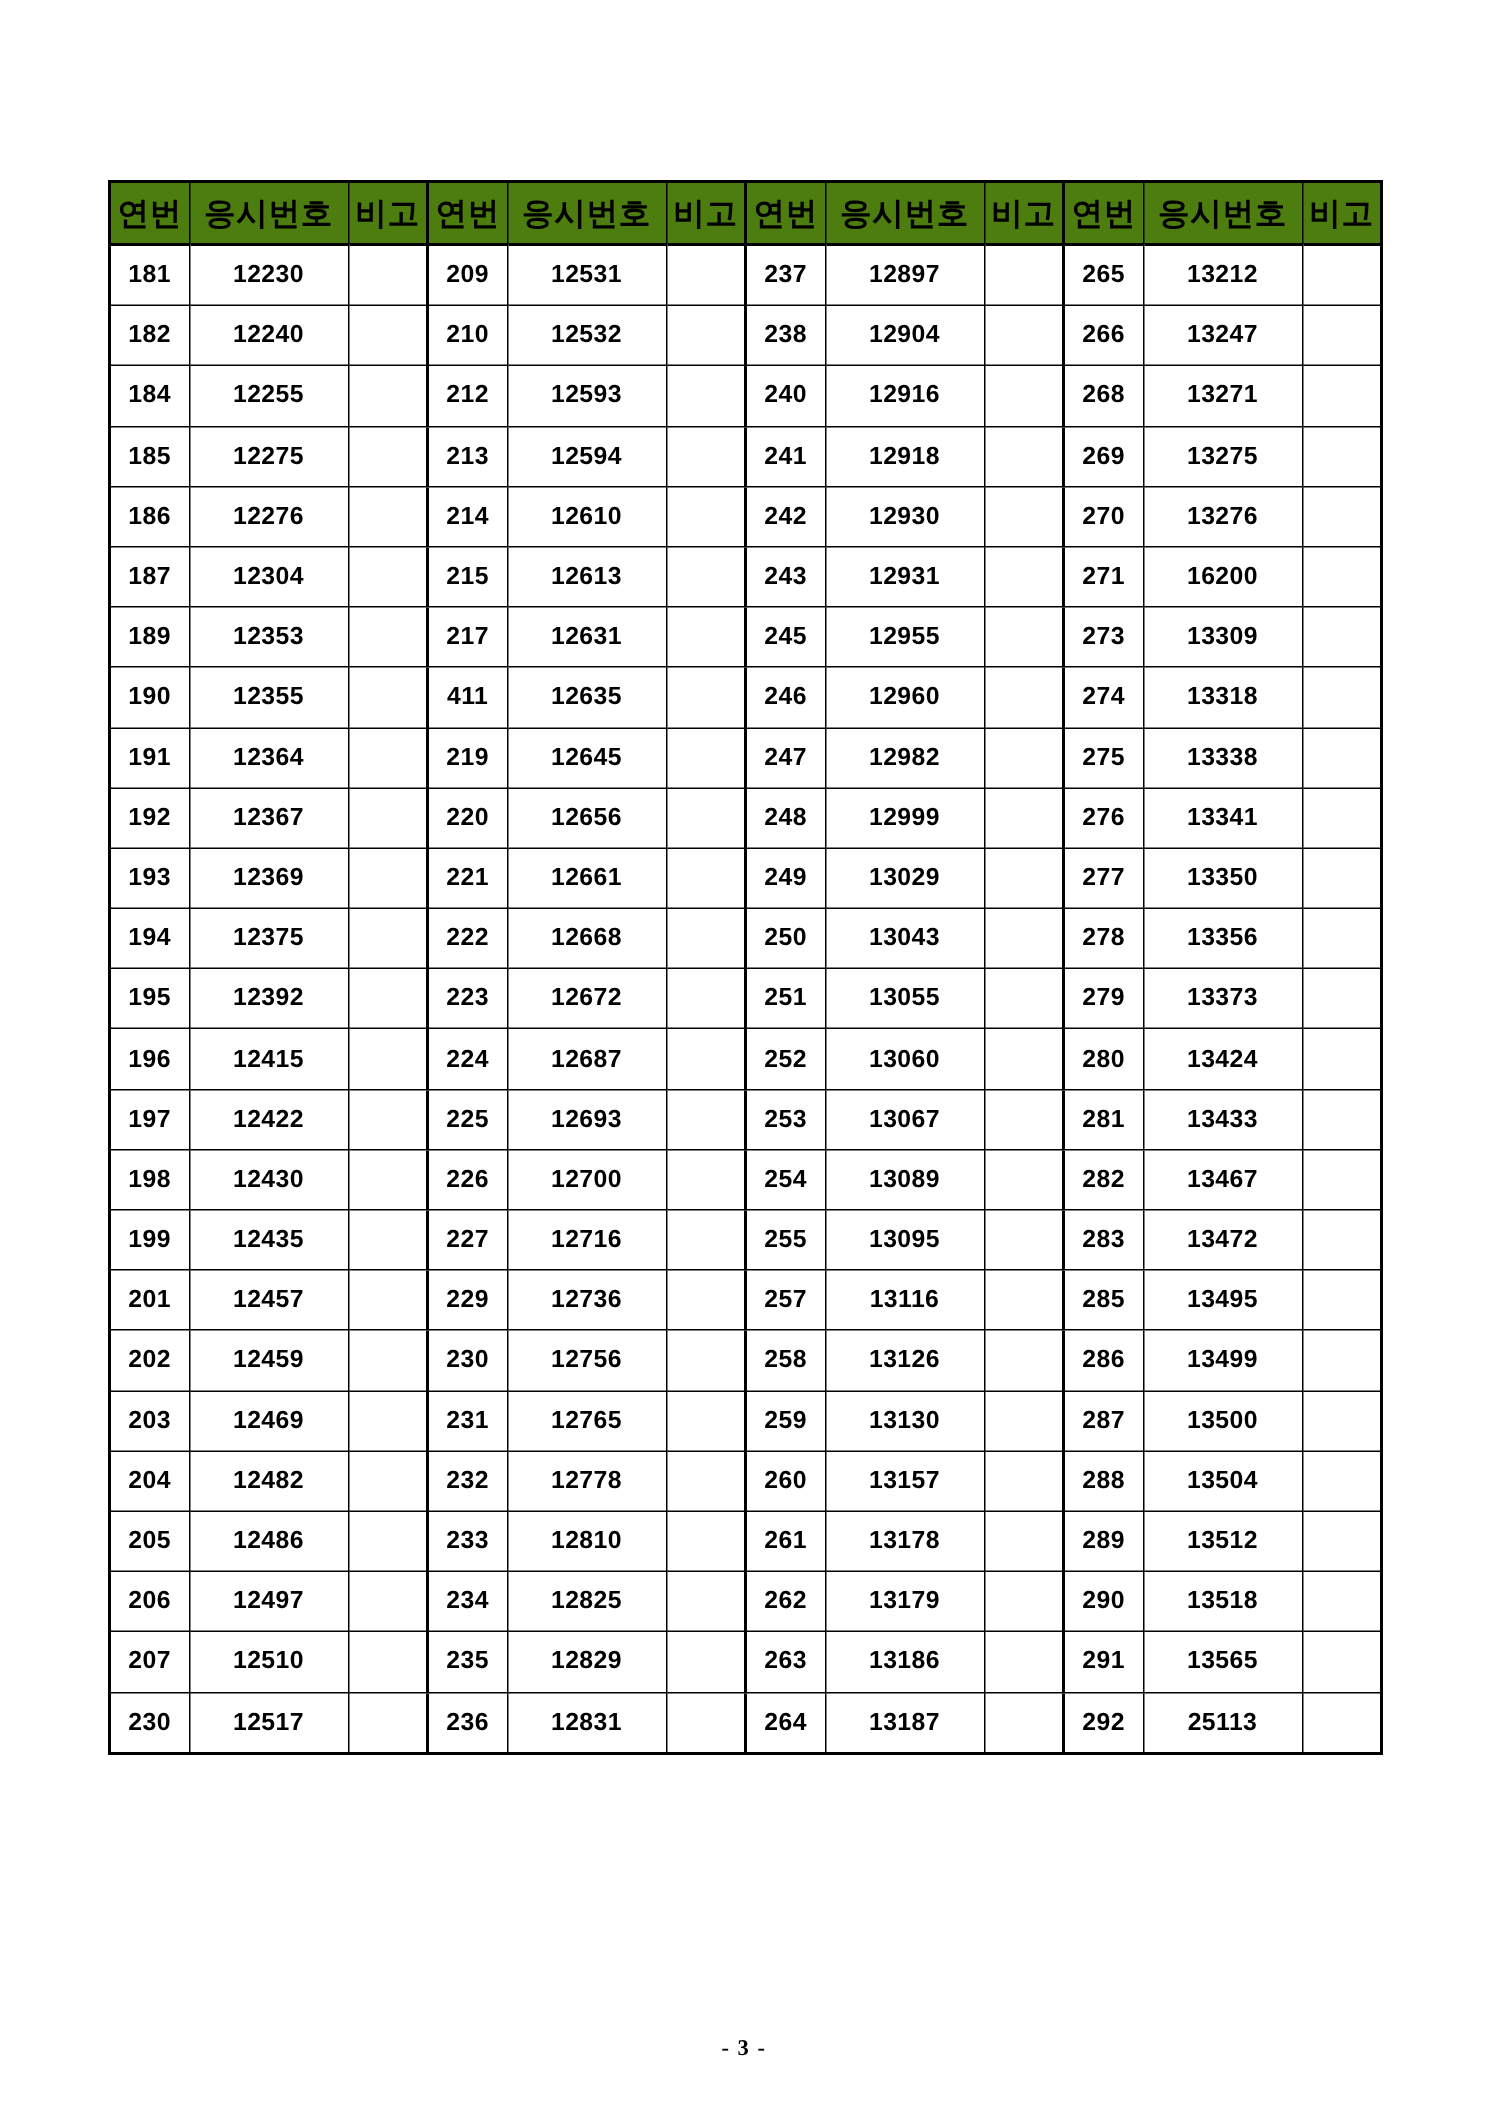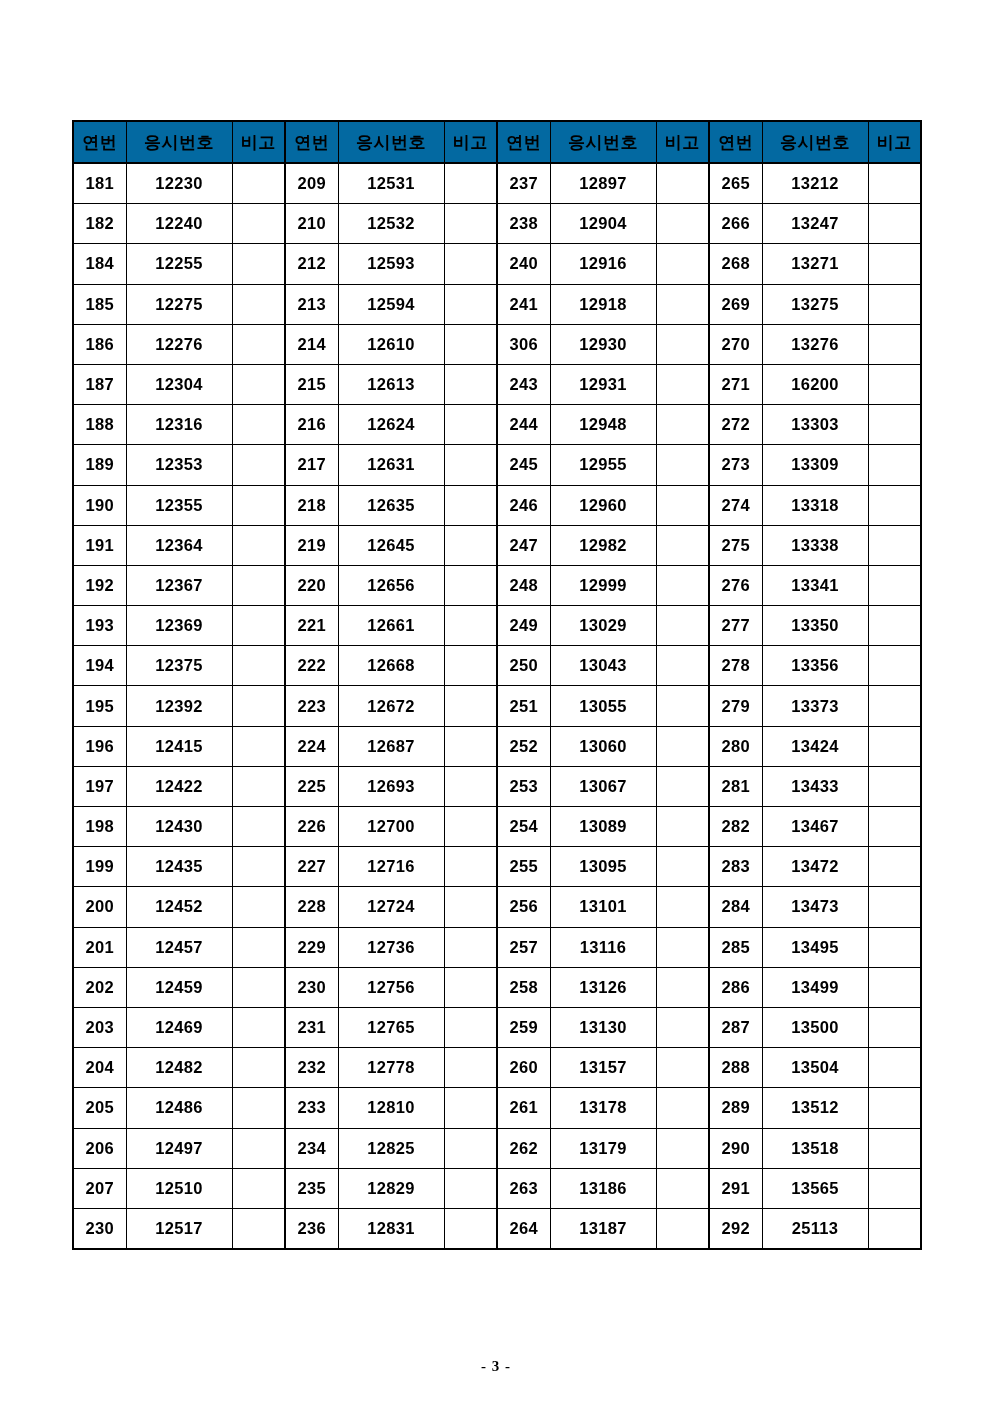--- a/index.html
+++ b/index.html
@@ -45,23 +45,23 @@
   table.roster td {
     border: 1px solid #000000;
     text-align: center;
     vertical-align: middle;
     font-weight: bold;
     color: #000000;
     padding: 0;
   }
 
   table.roster thead th {
-    background: #0369a1;
+    background: #4d7c0f;
     height: 40px;
-    font-size: 17px;
+    font-size: 21px;
     letter-spacing: 0.5px;
     border-bottom: 2.5px solid #000000;
   }
 
   table.roster tbody td {
     height: 39.2px;
     font-size: 16.5px;
     background: #ffffff;
     letter-spacing: 0.3px;
   }
@@ -189,21 +189,21 @@
             <td class="">13275</td>
             <td class="note-cell"></td>
           </tr>
           <tr>
             <td class="">186</td>
             <td class="">12276</td>
             <td class="note-cell blk-end"></td>
             <td class="blk-start">214</td>
             <td class="">12610</td>
             <td class="note-cell blk-end"></td>
-            <td class="blk-start">306</td>
+            <td class="blk-start">242</td>
             <td class="">12930</td>
             <td class="note-cell blk-end"></td>
             <td class="blk-start">270</td>
             <td class="">13276</td>
             <td class="note-cell"></td>
           </tr>
           <tr>
             <td class="">187</td>
             <td class="">12304</td>
             <td class="note-cell blk-end"></td>
@@ -211,52 +211,38 @@
             <td class="">12613</td>
             <td class="note-cell blk-end"></td>
             <td class="blk-start">243</td>
             <td class="">12931</td>
             <td class="note-cell blk-end"></td>
             <td class="blk-start">271</td>
             <td class="">16200</td>
             <td class="note-cell"></td>
           </tr>
           <tr>
-            <td class="">188</td>
-            <td class="">12316</td>
-            <td class="note-cell blk-end"></td>
-            <td class="blk-start">216</td>
-            <td class="">12624</td>
-            <td class="note-cell blk-end"></td>
-            <td class="blk-start">244</td>
-            <td class="">12948</td>
-            <td class="note-cell blk-end"></td>
-            <td class="blk-start">272</td>
-            <td class="">13303</td>
-            <td class="note-cell"></td>
-          </tr>
-          <tr>
             <td class="">189</td>
             <td class="">12353</td>
             <td class="note-cell blk-end"></td>
             <td class="blk-start">217</td>
             <td class="">12631</td>
             <td class="note-cell blk-end"></td>
             <td class="blk-start">245</td>
             <td class="">12955</td>
             <td class="note-cell blk-end"></td>
             <td class="blk-start">273</td>
             <td class="">13309</td>
             <td class="note-cell"></td>
           </tr>
           <tr>
             <td class="">190</td>
             <td class="">12355</td>
             <td class="note-cell blk-end"></td>
-            <td class="blk-start">218</td>
+            <td class="blk-start">411</td>
             <td class="">12635</td>
             <td class="note-cell blk-end"></td>
             <td class="blk-start">246</td>
             <td class="">12960</td>
             <td class="note-cell blk-end"></td>
             <td class="blk-start">274</td>
             <td class="">13318</td>
             <td class="note-cell"></td>
           </tr>
           <tr>
@@ -376,34 +362,20 @@
             <td class="">12435</td>
             <td class="note-cell blk-end"></td>
             <td class="blk-start">227</td>
             <td class="">12716</td>
             <td class="note-cell blk-end"></td>
             <td class="blk-start">255</td>
             <td class="">13095</td>
             <td class="note-cell blk-end"></td>
             <td class="blk-start">283</td>
             <td class="">13472</td>
-            <td class="note-cell"></td>
-          </tr>
-          <tr>
-            <td class="">200</td>
-            <td class="">12452</td>
-            <td class="note-cell blk-end"></td>
-            <td class="blk-start">228</td>
-            <td class="">12724</td>
-            <td class="note-cell blk-end"></td>
-            <td class="blk-start">256</td>
-            <td class="">13101</td>
-            <td class="note-cell blk-end"></td>
-            <td class="blk-start">284</td>
-            <td class="">13473</td>
             <td class="note-cell"></td>
           </tr>
           <tr>
             <td class="">201</td>
             <td class="">12457</td>
             <td class="note-cell blk-end"></td>
             <td class="blk-start">229</td>
             <td class="">12736</td>
             <td class="note-cell blk-end"></td>
             <td class="blk-start">257</td>

